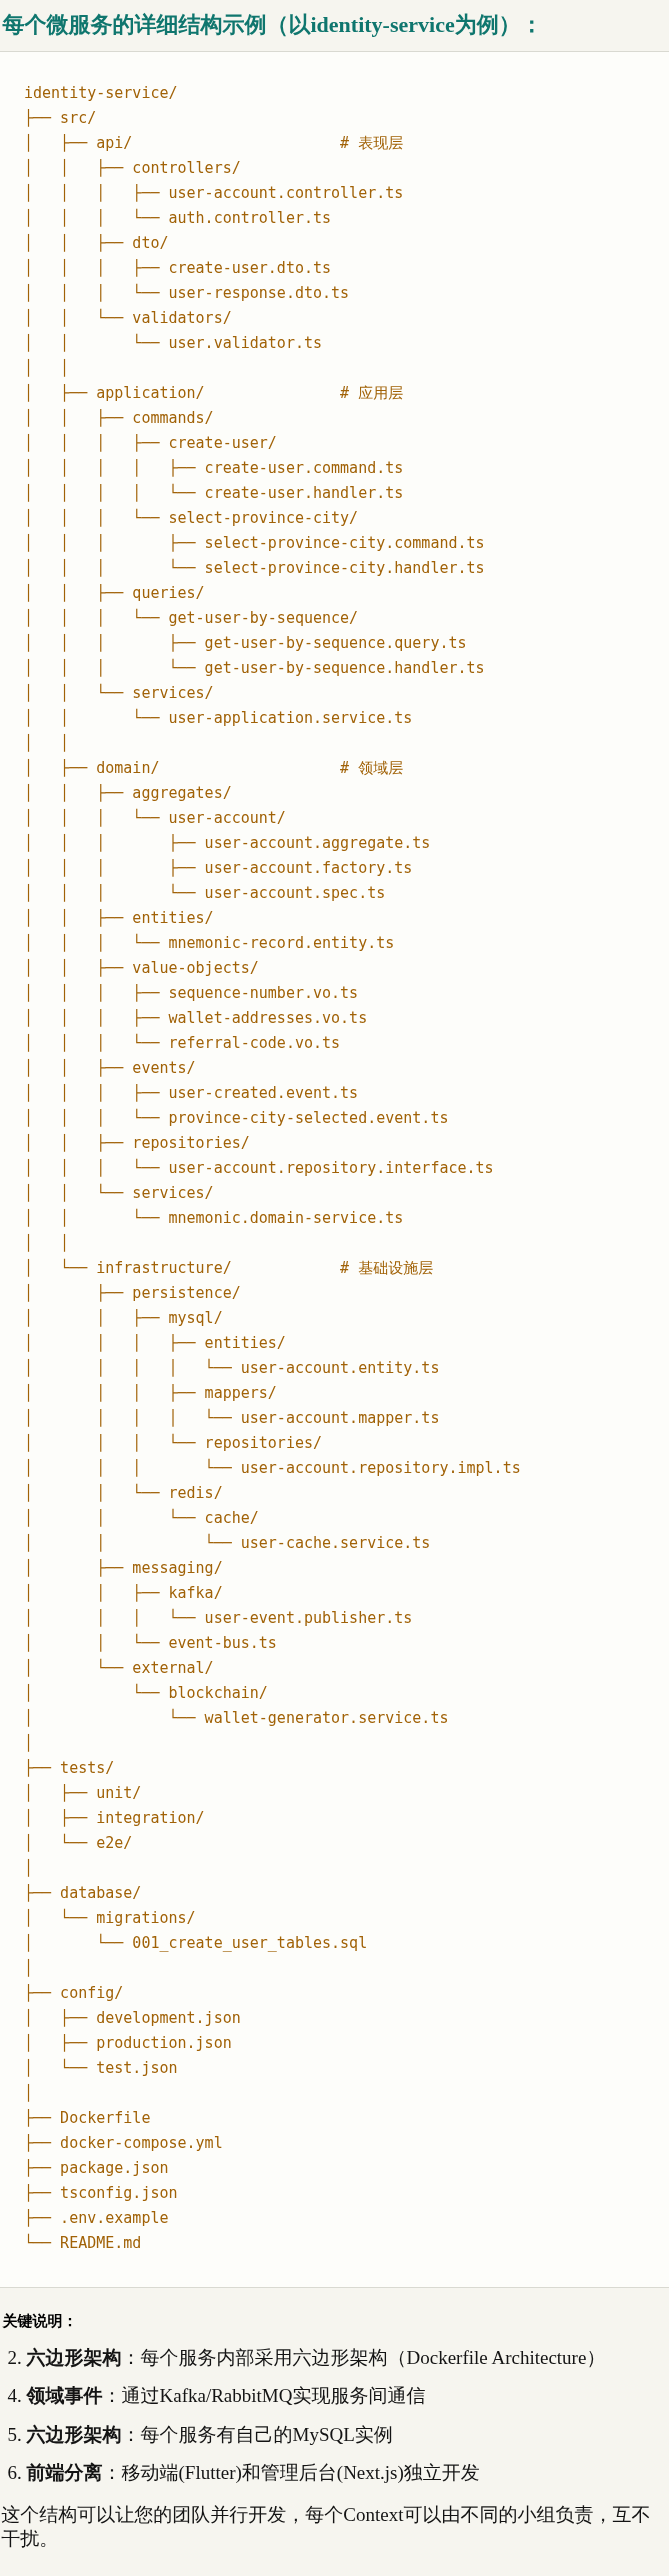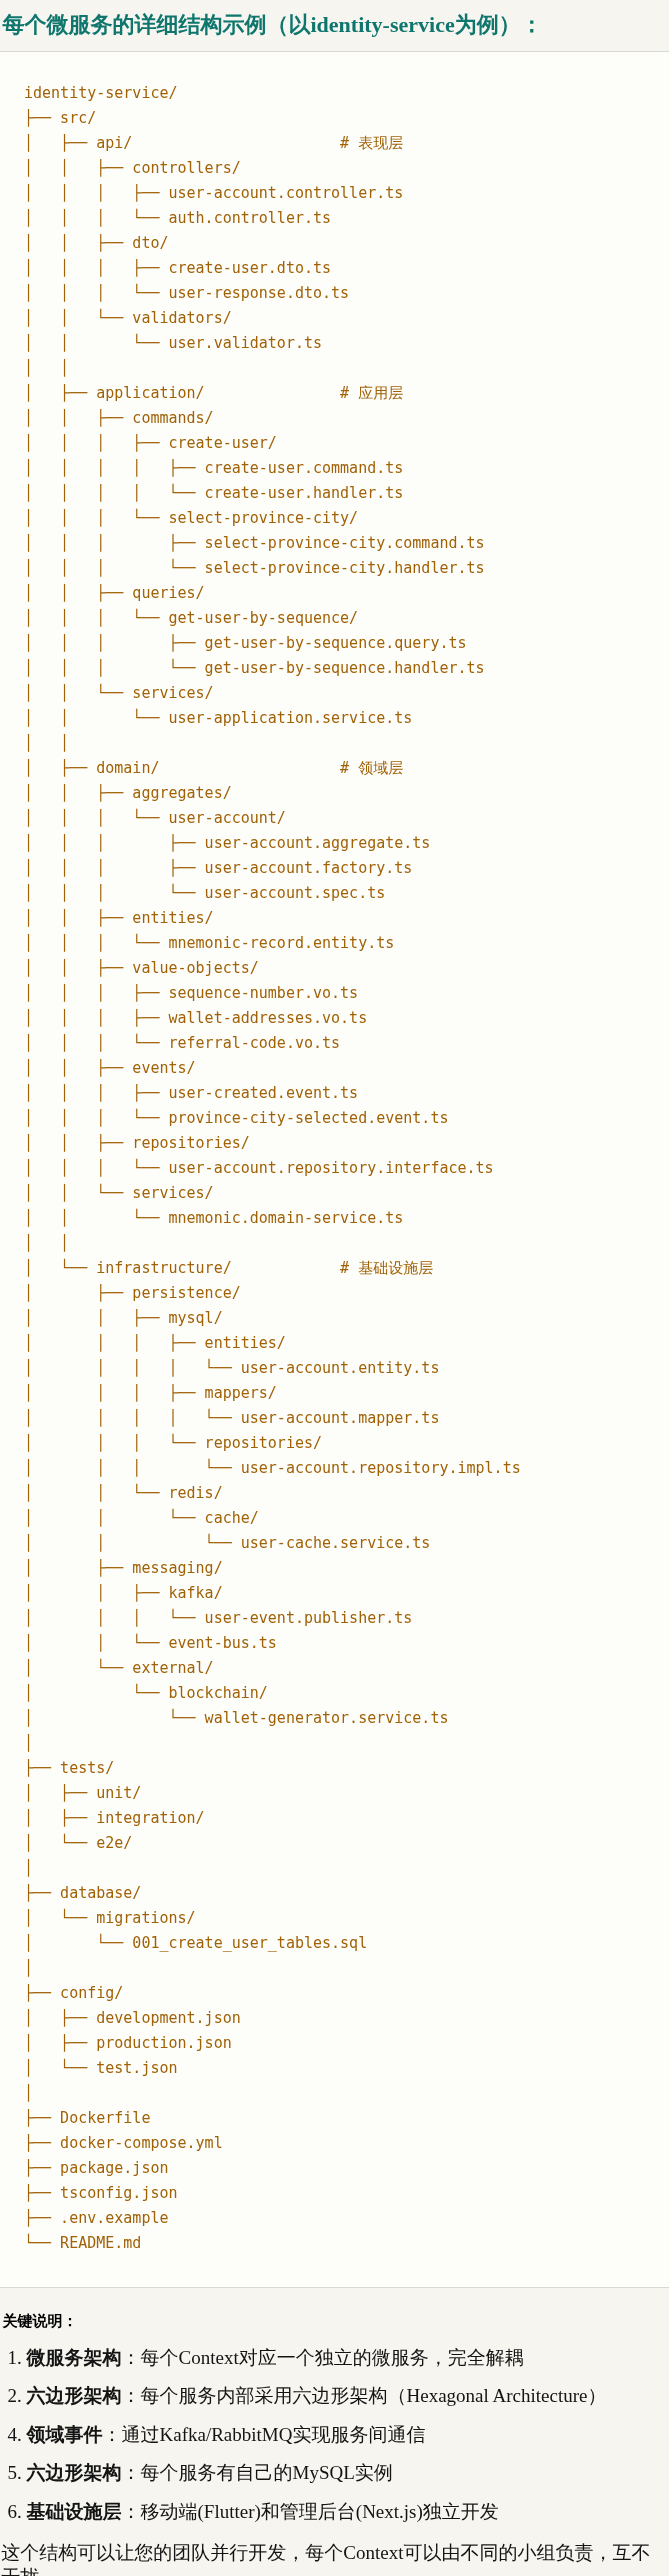--- a/index.html
+++ b/index.html
@@ -152,26 +152,25 @@
 ├── package.json
 ├── tsconfig.json
 ├── .env.example
 └── README.md</pre>
 </div>
 
 <h3 class="notes-heading">关键说明：</h3>
 
 <div>
 
-    <div class="note-item"><span>1. </span><span class="note-term">微服务架构</span><span>：每个Context对应一个独立的微服务，完全解耦</span></div>
 
-    <div class="note-item"><span>2. </span><span class="note-term">六边形架构</span><span>：每个服务内部采用六边形架构（Hexagonal Architecture）</span></div>
+    <div class="note-item"><span>2. </span><span class="note-term">六边形架构</span><span>：每个服务内部采用六边形架构（Dockerfile Architecture）</span></div>
 
 
     <div class="note-item"><span>4. </span><span class="note-term">领域事件</span><span>：通过Kafka/RabbitMQ实现服务间通信</span></div>
 
     <div class="note-item"><span>5. </span><span class="note-term">六边形架构</span><span>：每个服务有自己的MySQL实例</span></div>
 
-    <div class="note-item"><span>6. </span><span class="note-term">基础设施层</span><span>：移动端(Flutter)和管理后台(Next.js)独立开发</span></div>
+    <div class="note-item"><span>6. </span><span class="note-term">前端分离</span><span>：移动端(Flutter)和管理后台(Next.js)独立开发</span></div>
   </div>
 
 <p class="closing-paragraph">这个结构可以让您的团队并行开发，每个Context可以由不同的小组负责，互不干扰。</p>
 
 
 </body></html>

